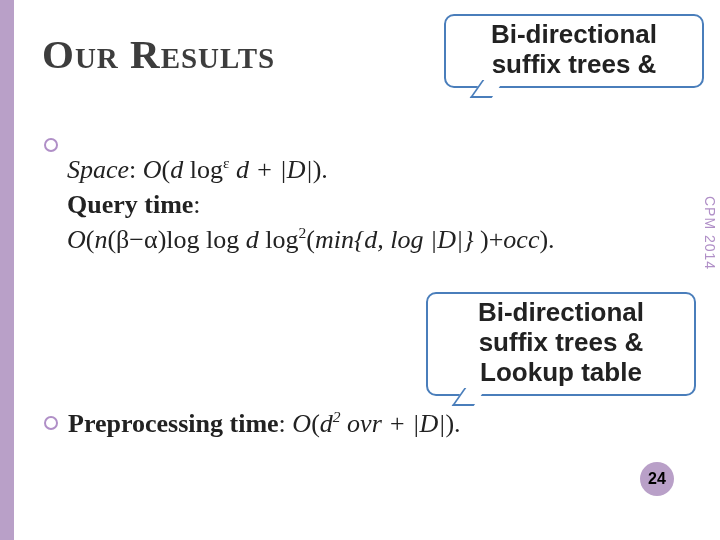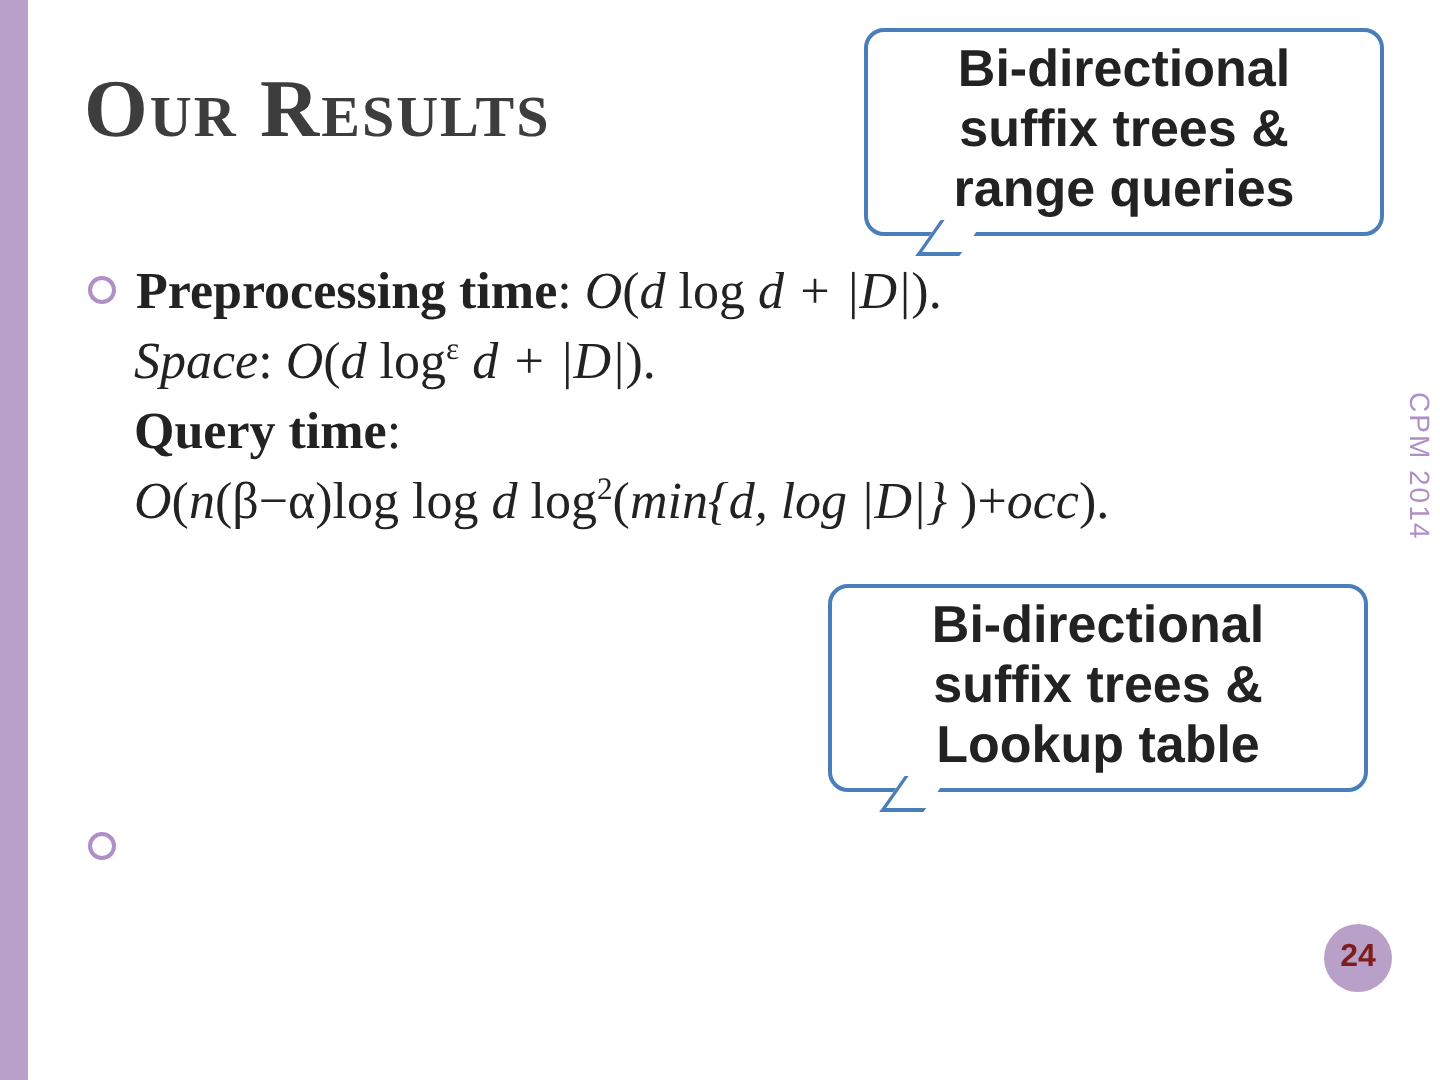--- a/index.html
+++ b/index.html
@@ -30,20 +30,21 @@
     background: #fff;
     border: 2.5px solid #4a7ebb;
     border-radius: 10px;
     padding: 4px 18px 6px 18px;
     font-family: Arial, sans-serif;
     font-weight: bold;
     font-size: 26px;
     color: #222;
     text-align: center;
     line-height: 1.15;
+    margin-left: 12px;
   }
   .callout .tail {
     position: absolute;
     width: 22px;
     height: 18px;
     background: #fff;
     border-left: 2.5px solid #4a7ebb;
     border-bottom: 2.5px solid #4a7ebb;
     transform: skew(-35deg);
   }
@@ -85,54 +86,50 @@
     top: 196px;
     font-family: Arial, sans-serif;
     font-size: 14px;
     color: #b08fc7;
     writing-mode: vertical-rl;
     letter-spacing: 1px;
   }
 
   .pagenum {
     position: absolute;
-    right: 24px;
+    right: 46px;
     bottom: 44px;
     width: 34px; height: 34px;
     border-radius: 50%;
     background: #b9a0c8;
-    color: #7f1d1d;
+    color: #000000;
     font-family: Arial, sans-serif;
     font-size: 16px;
     font-weight: bold;
     display: flex;
     align-items: center;
     justify-content: center;
   }
 </style>
 </head>
 <body>
 
 <div class="slide">
 
   <div class="title">Our Results</div>
 
   <div class="callout callout1">
     <div>Bi-directional</div>
     <div>suffix trees &amp;</div>
-    <div>range queries</div>
     <div class="tail"></div>
   </div>
 
   <div class="block block1">
     <div class="bullet-line">
       <span class="ring"></span>
-      <span>
-        <span class="b">Preprocessing time</span><span>: </span><span class="i">O</span><span>(</span><span class="i">d</span><span> log </span><span class="i">d + |D|</span><span>).</span>
-      </span>
     </div>
     <div class="cont">
       <span class="i">Space</span><span>: </span><span class="i">O</span><span>(</span><span class="i">d</span><span> log</span><span class="sup">ε</span><span class="i"> d + |D|</span><span>).</span>
     </div>
     <div class="cont">
       <span class="b">Query time</span><span>:</span>
     </div>
     <div class="cont" style="">
       <span class="i">O</span><span>(</span><span class="i">n</span><span>(β−α)log log </span><span class="i">d</span><span> log</span><span class="sup">2</span><span>(</span><span class="i">min{d, log |D|}</span><span> )+</span><span class="i">occ</span><span>).</span>
     </div>
@@ -141,20 +138,23 @@
   <div class="callout callout2">
     <div>Bi-directional</div>
     <div>suffix trees &amp;</div>
     <div>Lookup table</div>
     <div class="tail"></div>
   </div>
 
   <div class="block block2">
     <div class="bullet-line">
       <span class="ring"></span>
+      <span>
+        <span class="b">Preprocessing time</span><span>: </span><span class="i">O</span><span>(</span><span class="i">d</span><span class="supi">2</span><span class="i"> ovr + |D|</span><span>).</span>
+      </span>
     </div>
   </div>
 
   <div class="sidetext">CPM 2014</div>
 
   <div class="pagenum">24</div>
 
 </div>
 
 </body></html>

